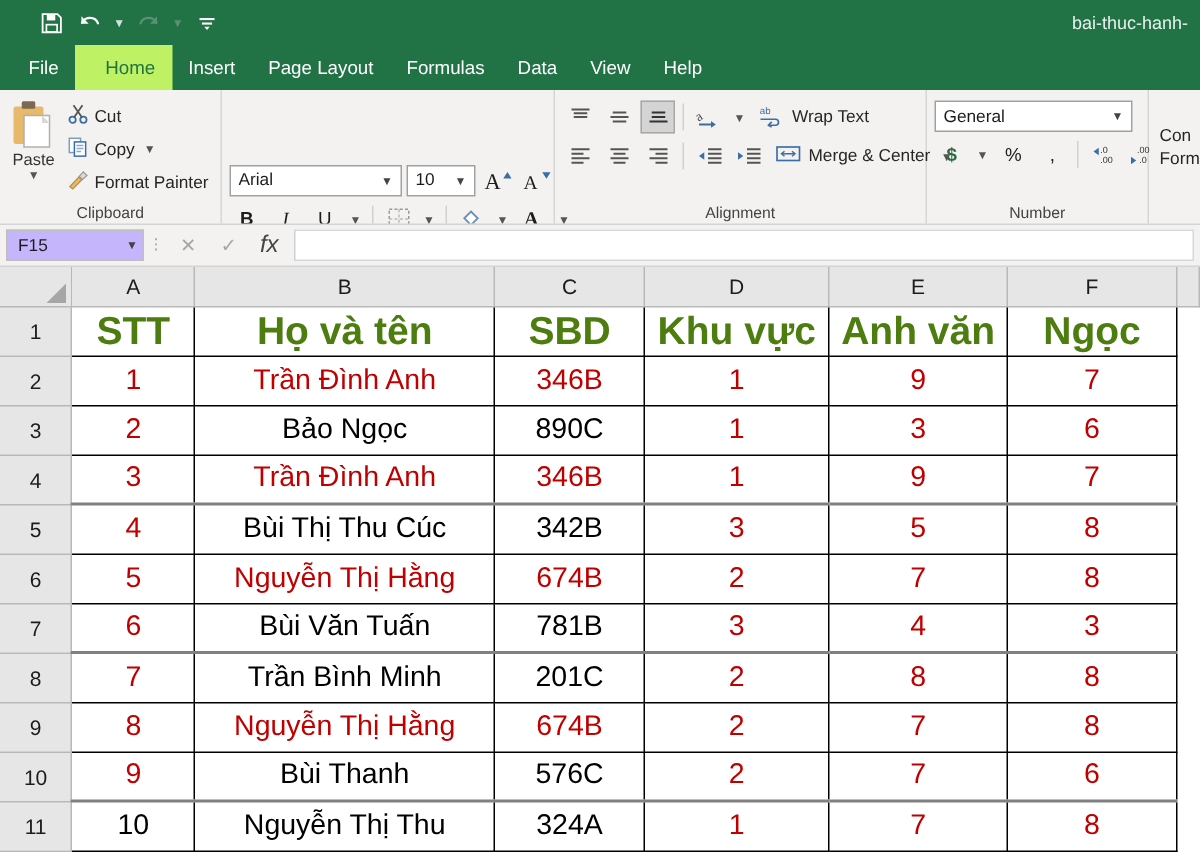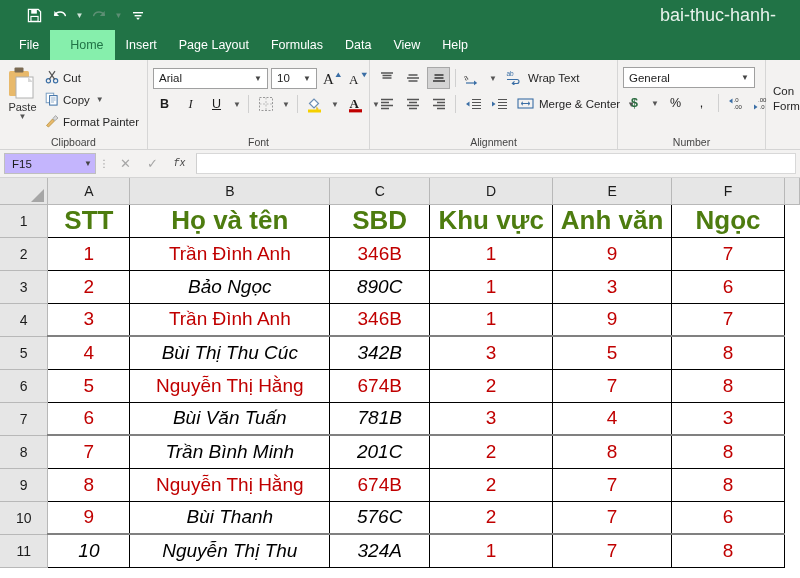--- a/index.html
+++ b/index.html
@@ -23,38 +23,38 @@
     color: #ffffff;
   }
   .qat-btn.disabled { color: #7aa98f; }
   .qat-caret {
     width: 11px; height: 22px; color: #cfe3d8;
     display: flex; align-items: center; justify-content: center;
     font-size: 8px;
   }
   .qat-caret.disabled { color: #5d8f74; }
   .doc-title {
-    position: absolute; right: 24px; top: 0; height: 30px;
+    position: absolute; right: 8px; top: 0; height: 30px;
     display: flex; align-items: center;
-    color: #e8f2ec; font-size: 18px; white-space: nowrap;
+    color: #e8f2ec; font-size: 12px; white-space: nowrap;
   }
 
   
   .tabbar {
     height: 30px; background: #217346;
     display: flex; align-items: flex-end; padding-left: 8px;
     position: relative;
   }
   .tab {
     height: 30px; padding: 0 11px;
     display: flex; align-items: center;
     color: #ffffff; font-size: 12.5px; white-space: nowrap;
   }
   .tab.active {
-    background: #86efac; color: #217346; padding-left: 20px;
+    background: #bef264; color: #217346; padding-left: 20px;
   }
   .tellme {
     display: flex; align-items: center; gap: 7px;
     margin-left: 16px; height: 30px;
     color: #ffffff; font-size: 12.5px; white-space: nowrap;
   }
 
   
   .ribbon {
     height: 90px; background: #f3f2f1;
@@ -86,21 +86,21 @@
     padding-top: 3px; margin-left: 2px;
   }
   .clip-item {
     display: flex; align-items: center; gap: 4px;
     height: 21px; font-size: 11.5px; color: #262626;
     padding: 0 3px; white-space: nowrap;
   }
   .mini-caret { font-size: 8px; color: #555; margin-left: 2px; }
 
   
-  .font-rows { display: flex; flex-direction: column; gap: 4px; padding-top: 3px; }
+  .font-rows { display: flex; flex-direction: column; gap: 4px; padding-top: 3px; margin-top: 42px; }
   .frow { display: flex; align-items: center; gap: 3px; }
   .combo {
     height: 21px; border: 1px solid #a0a0a0; background: #fff;
     display: flex; align-items: center; padding: 0 2px 0 5px;
     font-size: 11.5px; color: #1c1c1c;
   }
   .combo .cval { flex: 1; white-space: nowrap; overflow: hidden; }
   .combo .cdrop { font-size: 8px; color: #444; padding: 0 3px; }
   .fontname { width: 115px; }
   .fontsize { width: 46px; }
@@ -155,22 +155,22 @@
     width: 16px; text-align: center; color: #9a9a9a;
     font-size: 10px; letter-spacing: 0; line-height: 10px;
   }
   .fb-btns { display: flex; align-items: center; gap: 0px; }
   .fb-btn {
     width: 27px; height: 22px;
     display: flex; align-items: center; justify-content: center;
     font-size: 13px; color: #a6a6a6;
   }
   .fb-btn.fx {
-    font-family: Liberation Mono, monospace;
-    font-style: italic; color: #444; font-size: 10px;
+    font-family: Liberation Sans, sans-serif;
+    font-style: italic; color: #444; font-size: 16px;
   }
   .fb-input {
     flex: 1; height: 21px; background: #fff;
     border: 1px solid #d8d8d8; border-left: 1px solid #cfcfcf;
     margin-left: 3px; font-size: 12px; padding: 0 5px;
     display: flex; align-items: center; color: #1c1c1c;
   }
 
   
   .sheet {
@@ -208,21 +208,21 @@
     font-weight: normal;
   }
   .cell {
     border: 1px solid #000000;
     text-align: center; vertical-align: middle;
     background: #ffffff; color: #c00000;
     font-size: 19px; white-space: nowrap;
     font-family: "Liberation Sans", sans-serif;
   }
   .cell.hdr { font-weight: bold; color: #4d7c0f; font-size: 26px; }
-  .cell.black { color: #000000; font-style: italic; }
+  .cell.black { color: #000000; }
   .cell.namecell { padding: 0 4px; }
   .spill {
     border: none; background: #ffffff;
   }
   .rowsep { border-bottom: 2px solid #808080 !important; }
 </style>
 </head>
 <body>
 
 <div class="titlebar">

